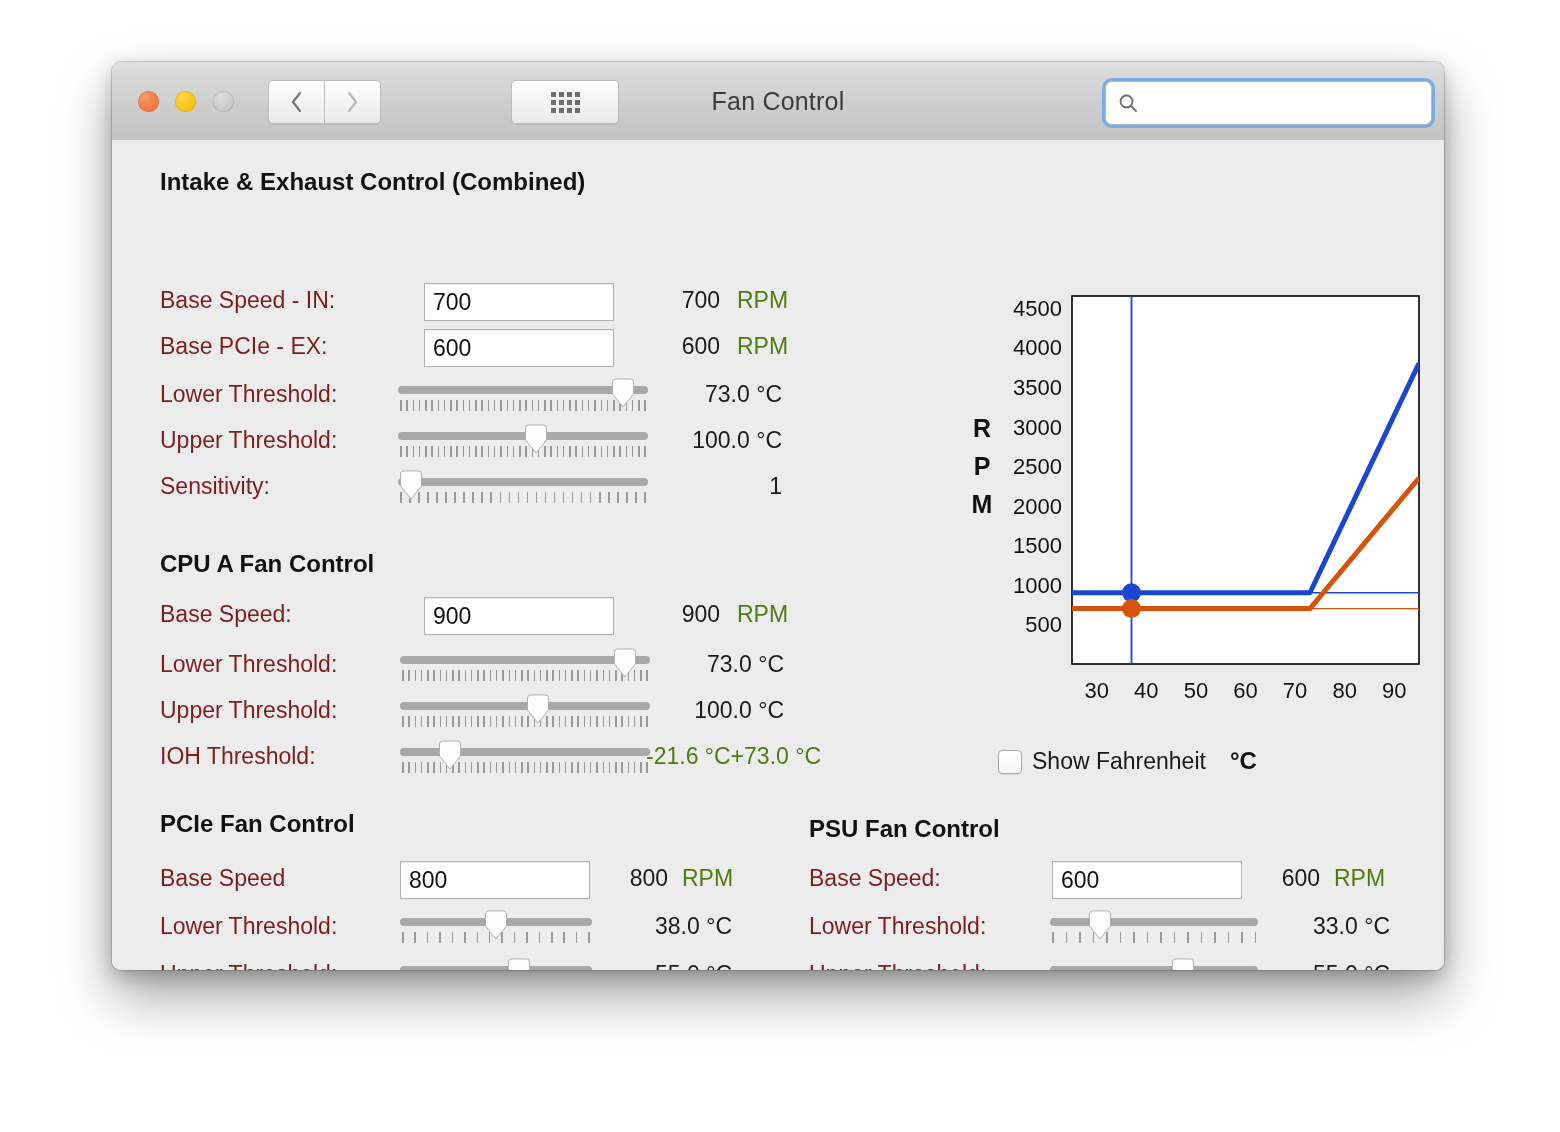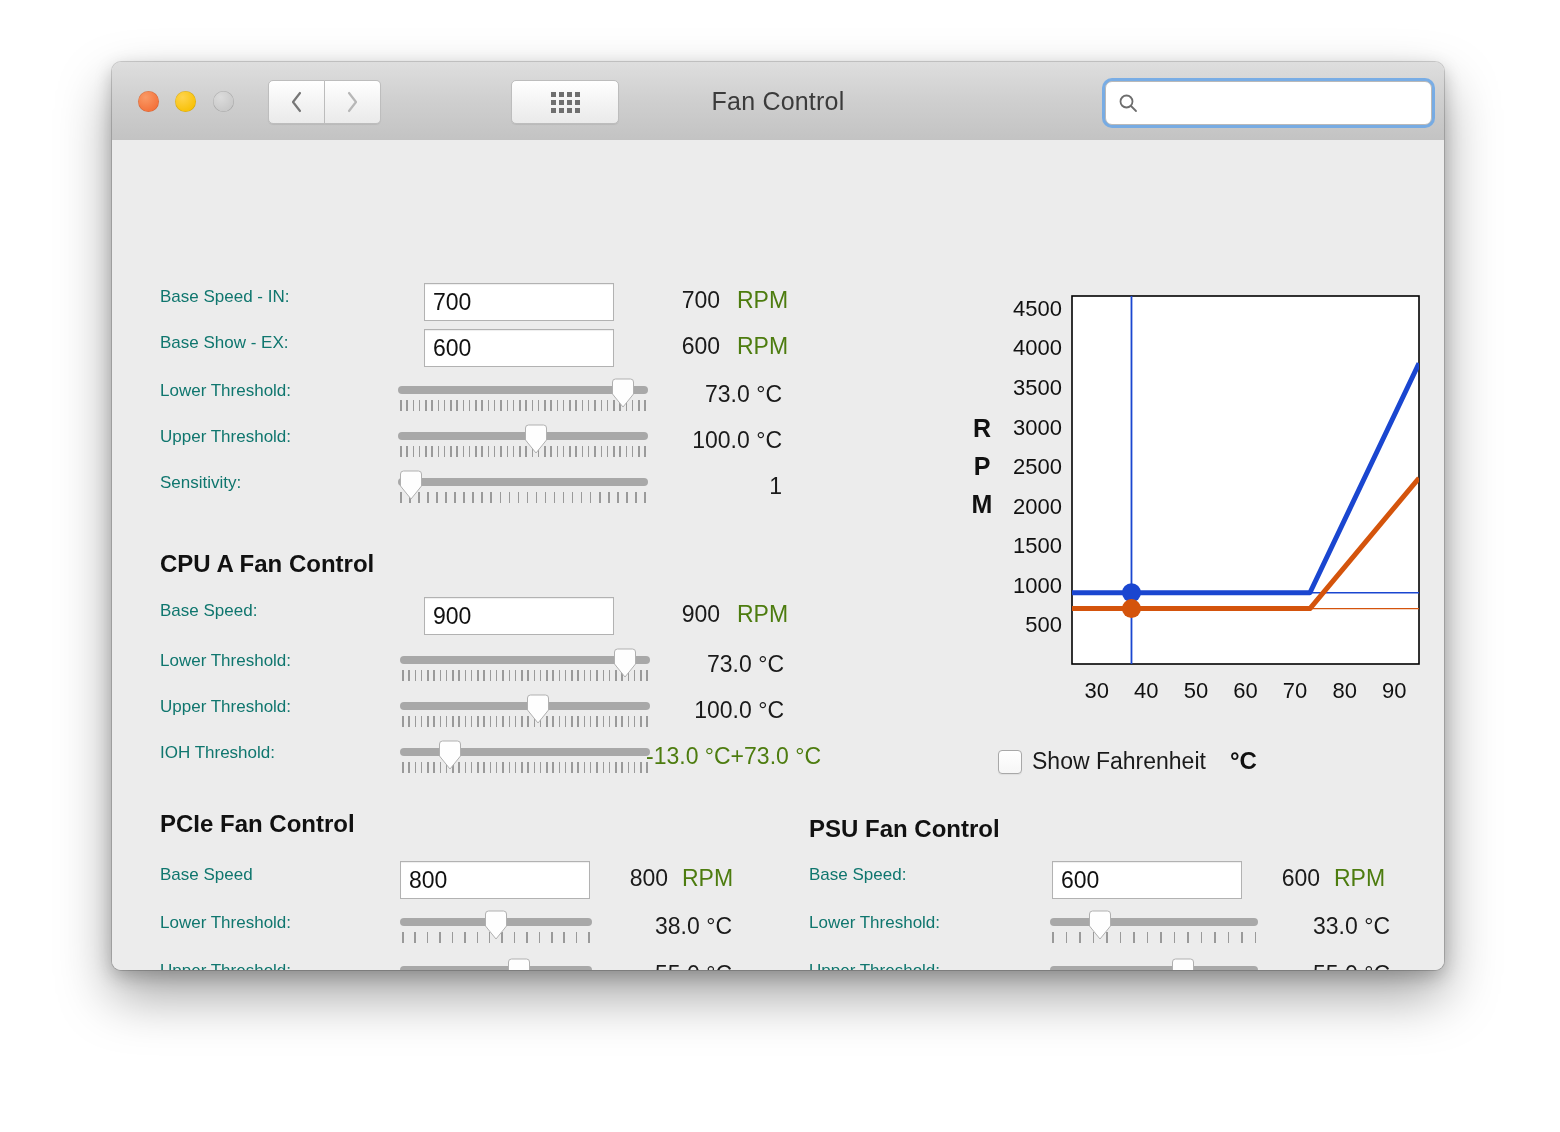--- a/index.html
+++ b/index.html
@@ -75,21 +75,21 @@
     font-family: "Liberation Sans", sans-serif; font-size: 22px; color: #222;
     margin-left: 8px; width: 250px;
   }
   .search-input::placeholder { color: #909090; }
 
   
   .content { position: absolute; left: 0; top: 78px; width: 100%; height: 830px; background: #ececec; }
 
   .section-title { position: absolute; font-size: 24px; font-weight: bold; color: #111; white-space: nowrap; }
 
-  .row-label { position: absolute; font-size: 17px; color: #0f766e; white-space: nowrap; }
+  .row-label { position: absolute; font-size: 23px; color: #7f1d1d; white-space: nowrap; }
   .row-value { position: absolute; font-size: 23px; color: #1a1a1a; white-space: nowrap; text-align: right; }
   .row-unit  { position: absolute; font-size: 23px; color: #4d7c0f; white-space: nowrap; }
 
   .tfield {
     position: absolute; height: 38px;
     background: #ffffff;
     border: 1px solid #b2b2b2;
     box-shadow: inset 0 1px 1px rgba(0,0,0,0.07);
     font-family: "Liberation Sans", sans-serif;
     font-size: 23px; color: #111;
@@ -172,27 +172,28 @@
       <div class="searchwrap">
         <svg class="search-icon" viewBox="0 0 20 20">
           <circle cx="8.5" cy="8.5" r="6" fill="none" stroke="#6d6d6d" stroke-width="1.8"></circle>
           <line x1="13" y1="13" x2="18" y2="18" stroke="#6d6d6d" stroke-width="1.8" stroke-linecap="round"></line>
         </svg>
       </div>
     </div>
 
     <div class="content">
 
+      <div class="section-title" style="left:48px; top:28px;">Intake &amp; Exhaust Control (Combined)</div>
 
       <div class="row-label" style="left:48px; top:147px;">Base Speed - IN:</div>
       <input class="tfield" style="left: 312px; top: 143px; width: 190px;" value="700">
       <div class="row-value" style="left:540px; top:147px; width:68px;">700</div>
       <div class="row-unit" style="left:625px; top:147px;">RPM</div>
 
-      <div class="row-label" style="left:48px; top:193px;">Base Show - EX:</div>
+      <div class="row-label" style="left:48px; top:193px;">Base PCIe - EX:</div>
       <input class="tfield" style="left: 312px; top: 189px; width: 190px;" value="600">
       <div class="row-value" style="left:540px; top:193px; width:68px;">600</div>
       <div class="row-unit" style="left:625px; top:193px;">RPM</div>
 
       <div class="row-label" style="left:48px; top:241px;">Lower Threshold:</div>
       <div class="slider" style="left:286px; top:237px; width:250px;">
           <div class="track"></div>
           <div class="ticks">
             <i></i>
             <i></i>
@@ -494,21 +495,21 @@
             <i></i>
             <i></i>
             <i></i>
           </div>
           <div class="thumb" style="left: 20%;">
             <svg viewBox="0 0 27 30">
               <path d="M3 4 a3 3 0 0 1 3-3 h15 a3 3 0 0 1 3 3 v12 l-10.5 13 L3 16 Z" fill="#fefefe" stroke="#b0b0b0" stroke-width="1"></path>
             </svg>
           </div>
         </div>
-      <div class="row-unit" style="left:534px; top:603px;">-13.0 °C+73.0 °C</div>
+      <div class="row-unit" style="left:534px; top:603px;">-21.6 °C+73.0 °C</div>
 
       <div class="section-title" style="left:48px; top:670px;text-align:center;">PCIe Fan Control</div>
 
       <div class="row-label" style="left:48px; top:725px;">Base Speed</div>
       <input class="tfield" style="left: 288px; top: 721px; width: 190px;" value="800">
       <div class="row-value" style="left:488px; top:725px; width:68px;">800</div>
       <div class="row-unit" style="left:570px; top:725px;">RPM</div>
 
       <div class="row-label" style="left:48px; top:773px;">Lower Threshold:</div>
       <div class="slider" style="left:288px; top:769px; width:192px;">

